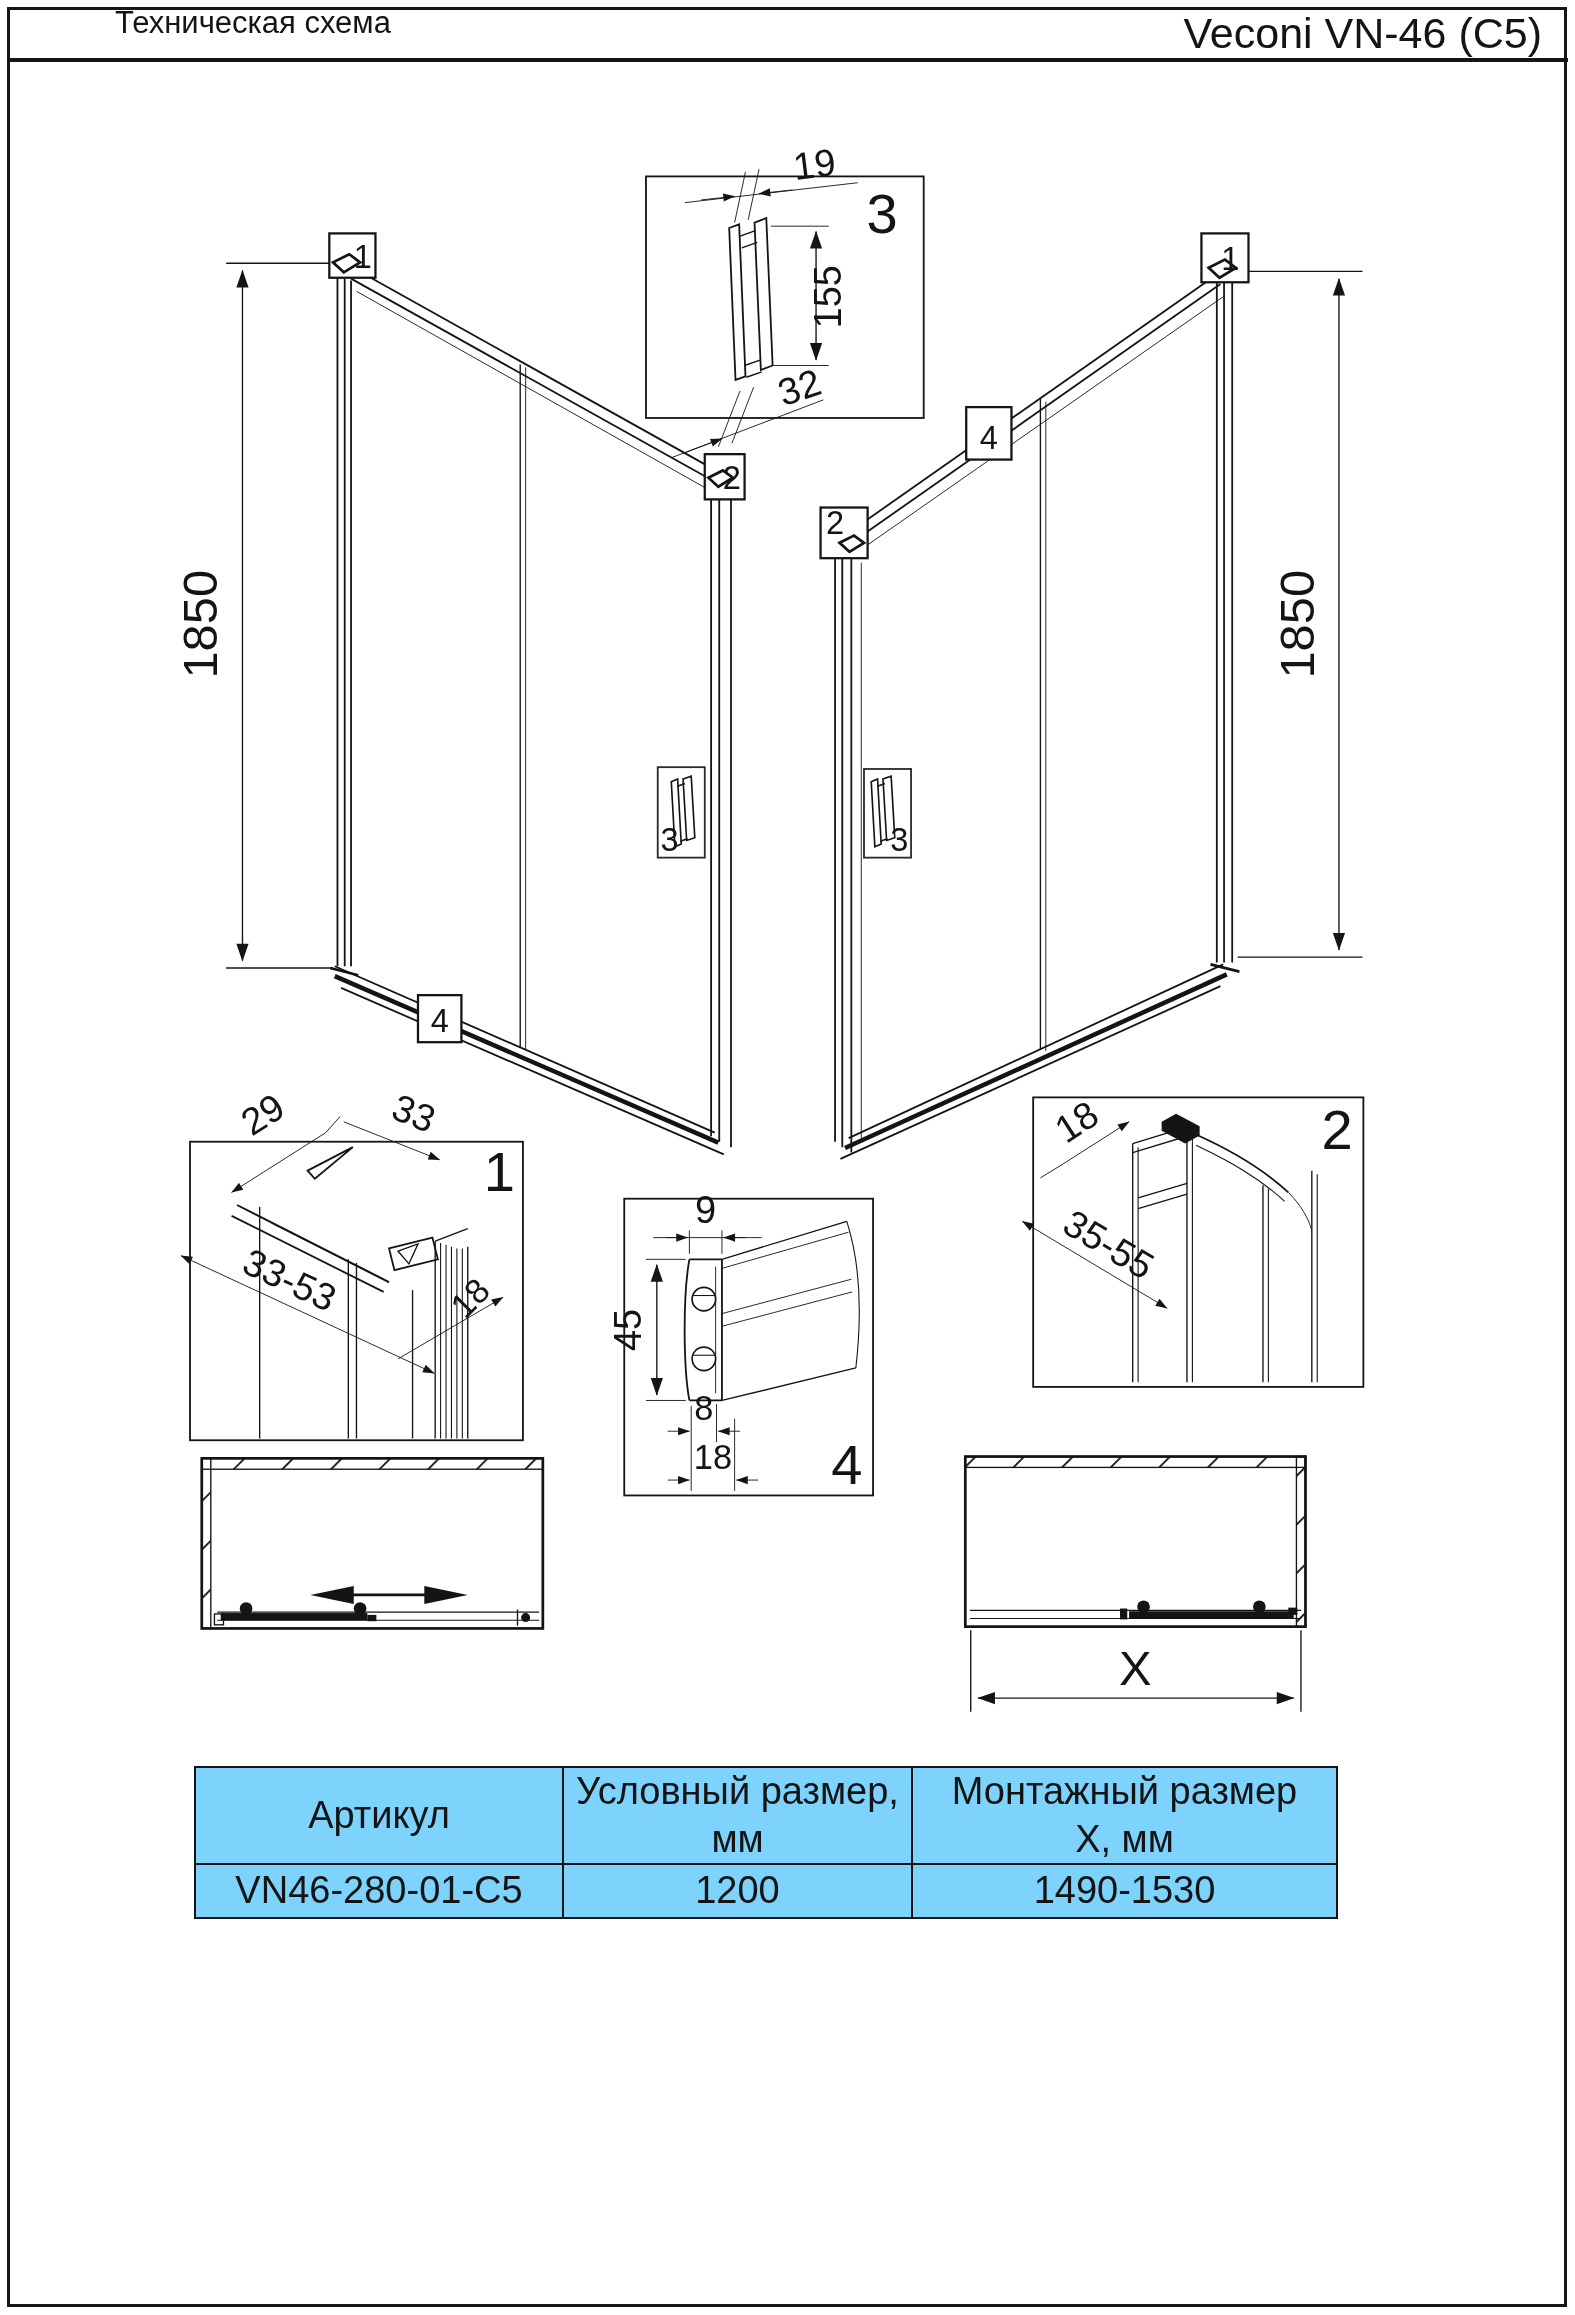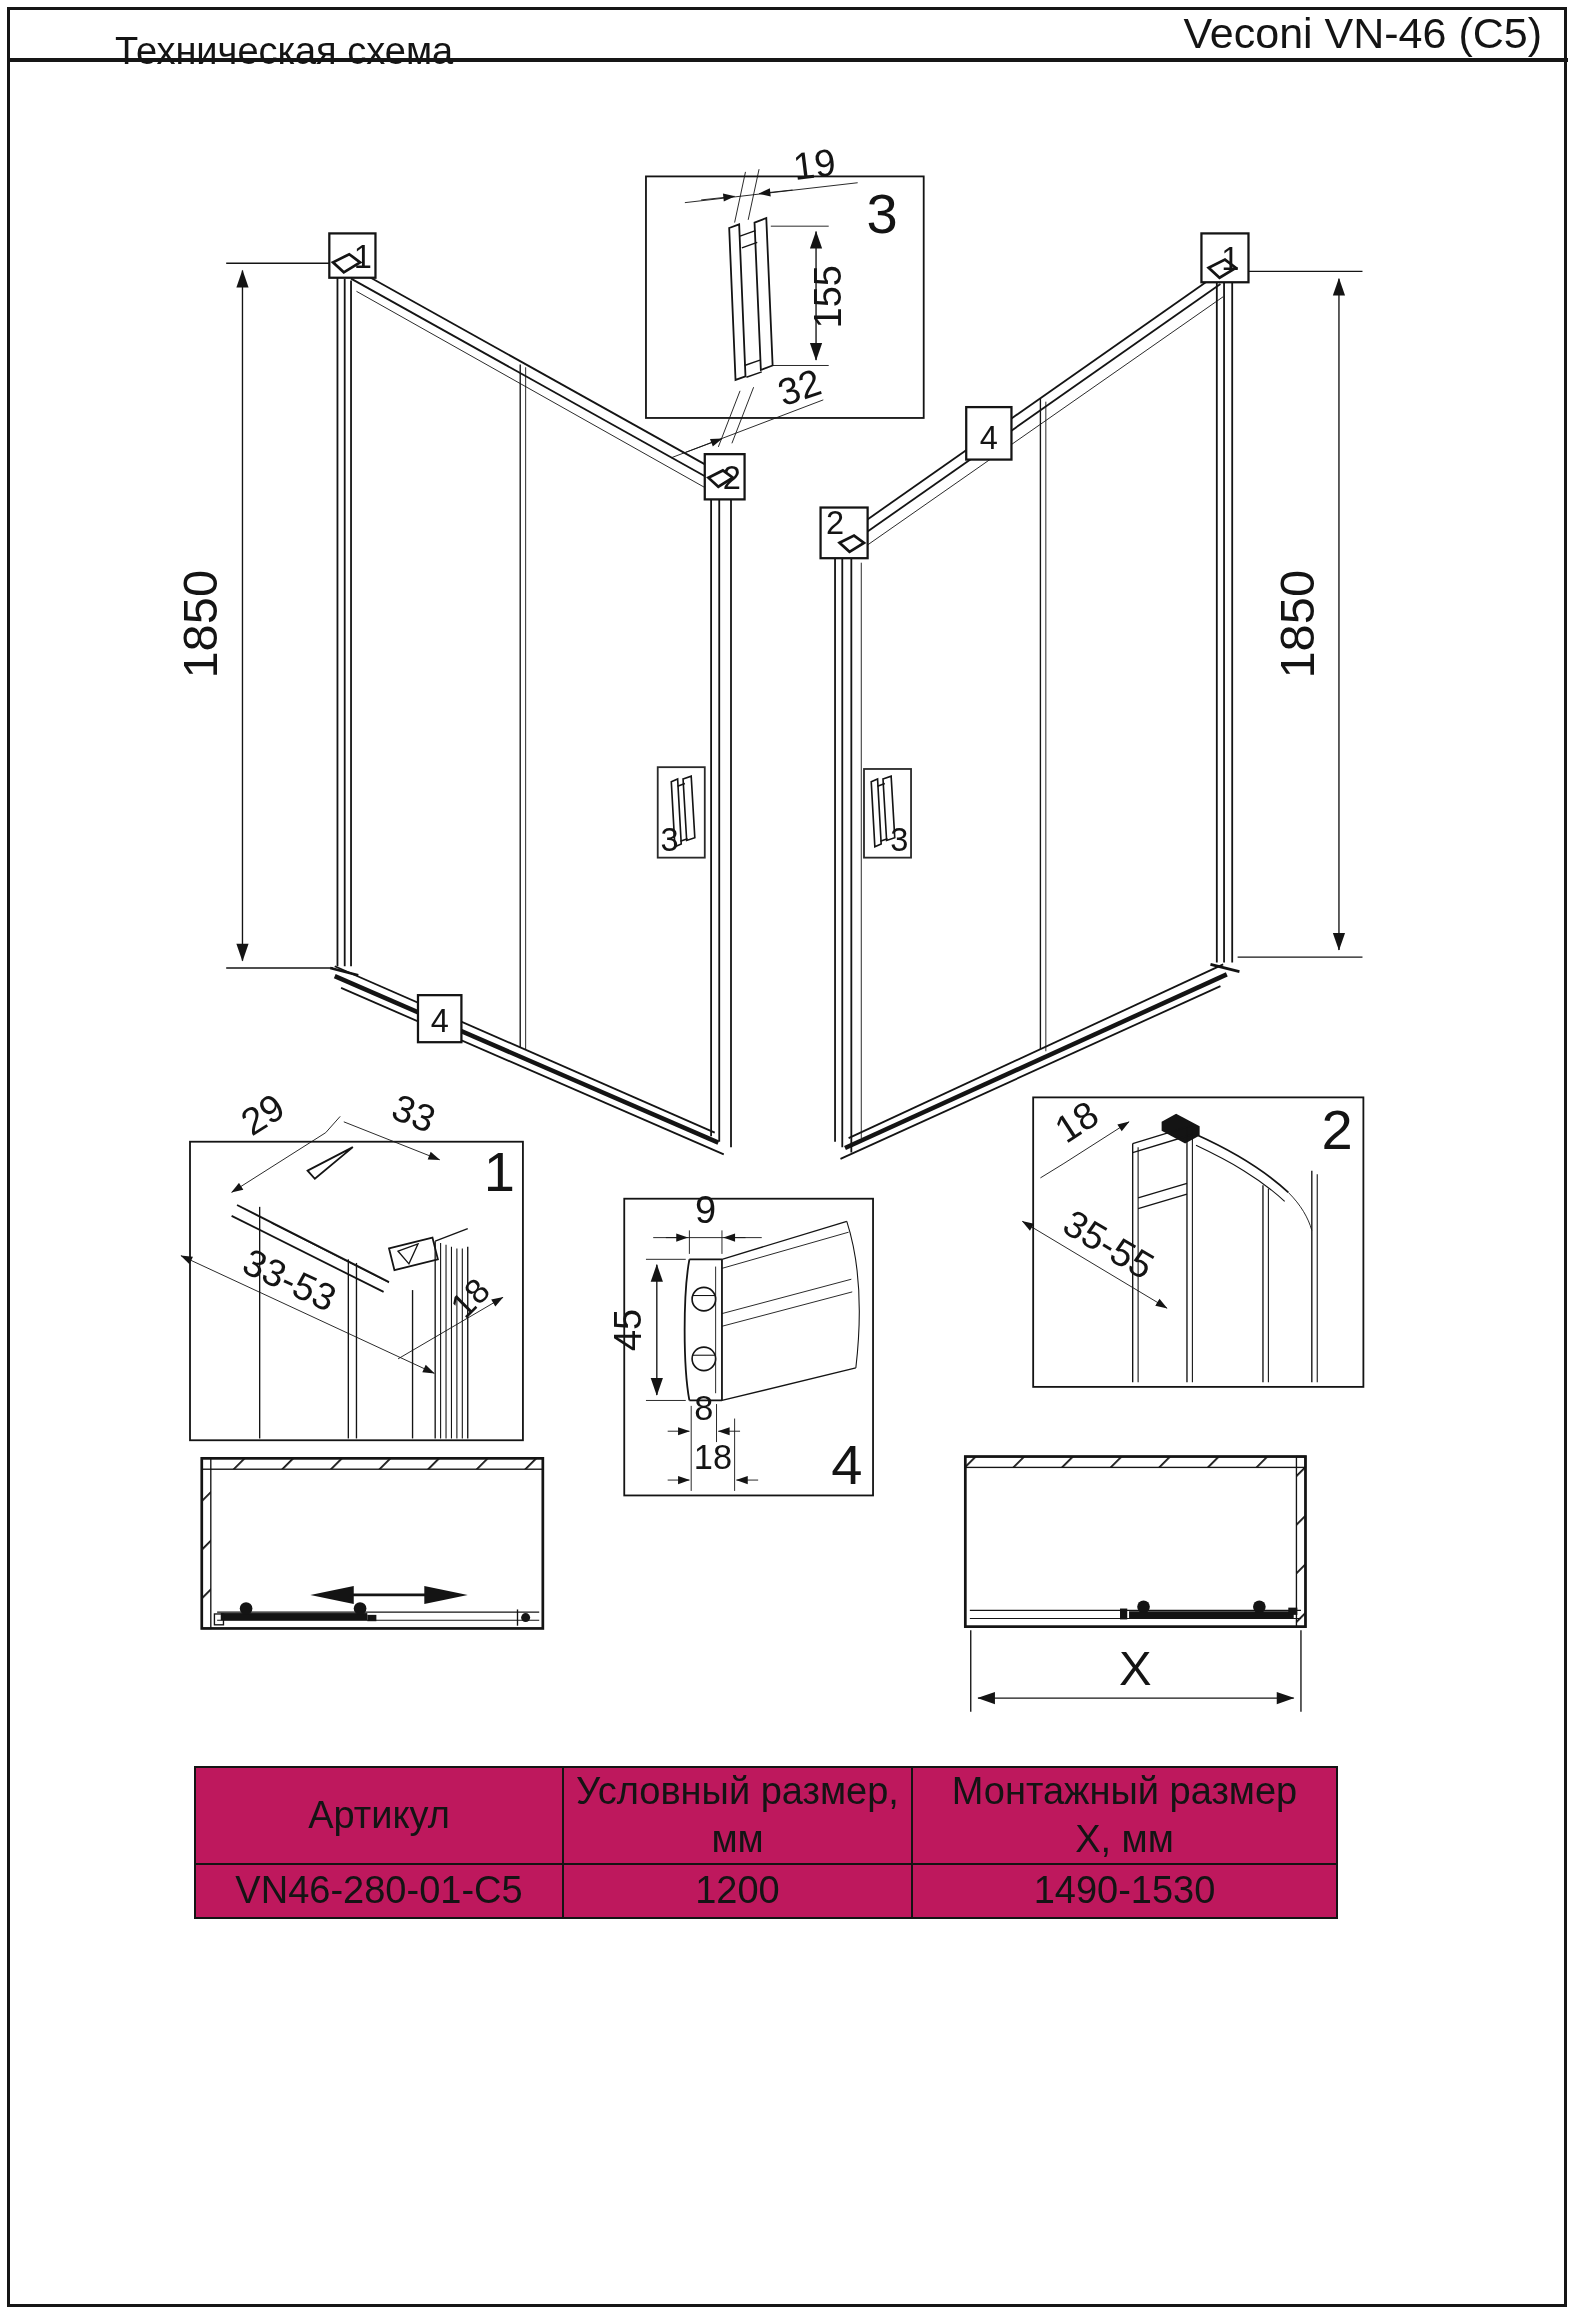--- a/index.html
+++ b/index.html
@@ -2,30 +2,30 @@
 <html style="font-size:14.5px"><head>
 <meta charset="utf-8">
 <style>
   html,body{margin:0;padding:0}
   body{
     width:1576px;height:2316px;position:relative;background:#fff;
     font-family:"Liberation Sans","DejaVu Sans",sans-serif;color:#141414;overflow:hidden;
   }
   .page-border{position:absolute;left:7.2px;top:7.2px;width:1554px;height:2294px;border:3.6px solid #161616}
   .hdr-sep{position:absolute;left:7.2px;top:58px;width:1561px;height:3.6px;background:#161616}
-  .title{position:absolute;left:115px;top:30px;font-size:38px;white-space:nowrap}
+  .title{position:absolute;left:115px;top:5px;font-size:31px;white-space:nowrap}
   .model{position:absolute;right:34px;top:9px;font-size:43px;white-space:nowrap}
   svg.draw{position:absolute;left:0;top:0}
   svg text{font-family:"Liberation Sans","DejaVu Sans",sans-serif;fill:#141414;stroke:none}
   .dim{font-size:42px}
   .dimBig{font-size:54px}
   .dimSm{font-size:38px}
   .callout{font-size:36px}
   .detailNo{font-size:62px}
-  table.spec{position:absolute;left:194px;top:1766px;border-collapse:collapse;table-layout:fixed;background:#be185d}
+  table.spec{position:absolute;left:194px;top:1766px;border-collapse:collapse;table-layout:fixed;background:#7dd3fc}
   .spec td{border:2.7px solid #141414;text-align:center;vertical-align:middle;font-size:38px;padding:0;line-height:1.25}
   .spec .hrow td{height:90px}
   .spec .drow td{height:52px}
 </style>
 </head>
 <body>
 
 <div class="page-border"></div>
 <div class="title">Техническая схема</div>
 <div class="model">Veconi VN-46 (C5)</div>

